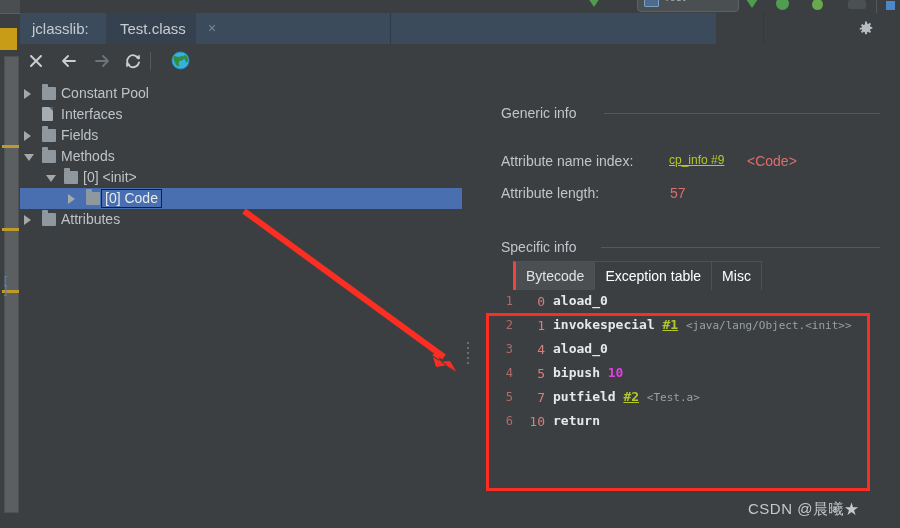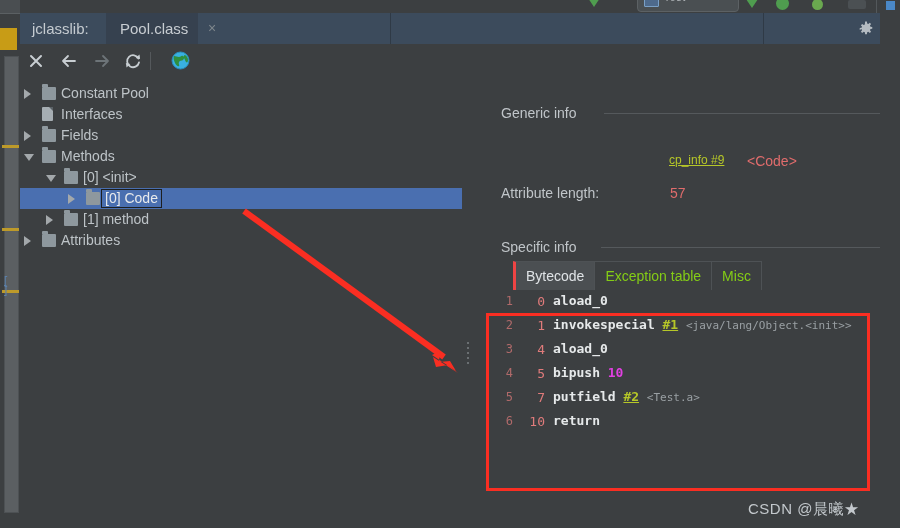--- a/index.html
+++ b/index.html
@@ -83,21 +83,21 @@
   
   .panel {
     position: absolute; left: 20px; top: 13px;
     width: 880px; height: 515px;
     background: #3c3f41;
   }
 
   
   .tabbar {
     position: absolute; left: 0; top: 0;
-    width: 880px; height: 31px;
+    width: 696px; height: 31px;
     background: #3c4b5c;
   }
   .tab-label {
     position: absolute; left: 0; top: 0;
     height: 31px; line-height: 31px;
     padding: 0 12px;
     color: #c5cbd0;
     font-size: 15px;
     background: #3c4b5c;
     white-space: nowrap;
@@ -290,21 +290,21 @@
   .itabs {
     position: absolute; left: 39px; top: 184px;
     height: 29px;
   }
   .itab {
     position: relative;
     float: left;
     height: 29px; line-height: 29px;
     padding: 0 10px;
     font-size: 14px;
-    color: #84cc16;
+    color: #ffffff;
     border: 1px solid #4e5255;
     border-left: none;
     background: #3c3f41;
     cursor: pointer;
   }
   .itab:first-child { border-left: 3px solid #ef4444; }
   .itab.active { background: #4b4f52; color: #dfe3e6; }
 
   
   .bytecode-wrap {
@@ -463,21 +463,21 @@
     <div class="edge-mark" style="top:145px;"></div>
     <div class="edge-mark" style="top:228px;"></div>
     <div class="edge-mark" style="top:290px;"></div>
     <div class="edge-brace">[<br>]</div>
   </div>
 
   <div class="panel">
 
     <div class="tabbar">
       <div class="tab-label">jclasslib:</div>
-      <div class="tab-file">Pool.class</div>
+      <div class="tab-file">Test.class</div>
       <div class="tab-close">×</div>
       <div class="tabbar-sep" style="left:370px;"></div>
       <div class="tabbar-sep" style="left:743px;"></div>
       <div class="gear-icon">
         <svg width="16" height="16" viewBox="0 0 16 16">
           <path fill="#b4bbc1" d="M8 5.2A2.8 2.8 0 1 0 8 10.8 2.8 2.8 0 1 0 8 5.2zm0 1.6a1.2 1.2 0 1 1 0 2.4 1.2 1.2 0 0 1 0-2.4z"></path>
           <path fill="#b4bbc1" d="M7.1 0.6h1.8l0.25 1.8 1.2 0.5 1.45-1.1 1.27 1.27-1.1 1.45 0.5 1.2 1.8 0.25v1.8l-1.8 0.25-0.5 1.2 1.1 1.45-1.27 1.27-1.45-1.1-1.2 0.5-0.25 1.8H7.1l-0.25-1.8-1.2-0.5-1.45 1.1-1.27-1.27 1.1-1.45-0.5-1.2L1.73 8.9V7.1l1.8-0.25 0.5-1.2-1.1-1.45 1.27-1.27 1.45 1.1 1.2-0.5z"></path>
         </svg>
       </div>
       <div class="minimize-icon"></div>
@@ -542,25 +542,20 @@
             <div class="twisty expanded" style="left: 26px;"></div>
             <div class="node-icon folder" style="left: 44px;"></div>
             <div class="tree-label" style="left: 63px; text-align: right;">[0] &lt;init&gt;</div>
           </div>
           <div class="tree-row selected">
             <div class="twisty collapsed" style="left: 48px;"></div>
             <div class="node-icon folder" style="left: 66px;"></div>
             <div class="tree-label" style="left: 85px; text-align: right;">[0] Code</div>
           </div>
           <div class="tree-row">
-            <div class="twisty collapsed" style="left: 26px;"></div>
-            <div class="node-icon folder" style="left: 44px;"></div>
-            <div class="tree-label" style="left: 63px;">[1] method</div>
-          </div>
-          <div class="tree-row">
             <div class="twisty collapsed" style="left: 4px;"></div>
             <div class="node-icon folder" style="left: 22px;"></div>
             <div class="tree-label" style="left: 41px;">Attributes</div>
           </div>
         </div>
     </div>
 
     <div class="split-divider">
       <div class="splitter-dots">
         <i></i>
@@ -569,20 +564,21 @@
           <i></i>
           <i></i>
       </div>
     </div>
 
     <div class="split-right">
 
       <div class="sec-head" style="left:27px; top:28px;">Generic info</div>
       <div class="sec-rule" style="left:130px; top:36px; width:296px;"></div>
 
+      <div class="field-label" style="left:27px; top:76px;">Attribute name index:</div>
       <div class="field-link" style="left:195px; top:76px;">cp_info #9</div>
       <div class="field-val-red" style="left:273px; top:76px;text-align:center;">&lt;Code&gt;</div>
 
       <div class="field-label" style="left:27px; top:108px;">Attribute length:</div>
       <div class="field-val-red" style="left:196px; top:108px;">57</div>
 
       <div class="sec-head" style="left:27px; top:162px;">Specific info</div>
       <div class="sec-rule" style="left:127px; top:170px; width:299px;"></div>
 
       <div class="itabs">

